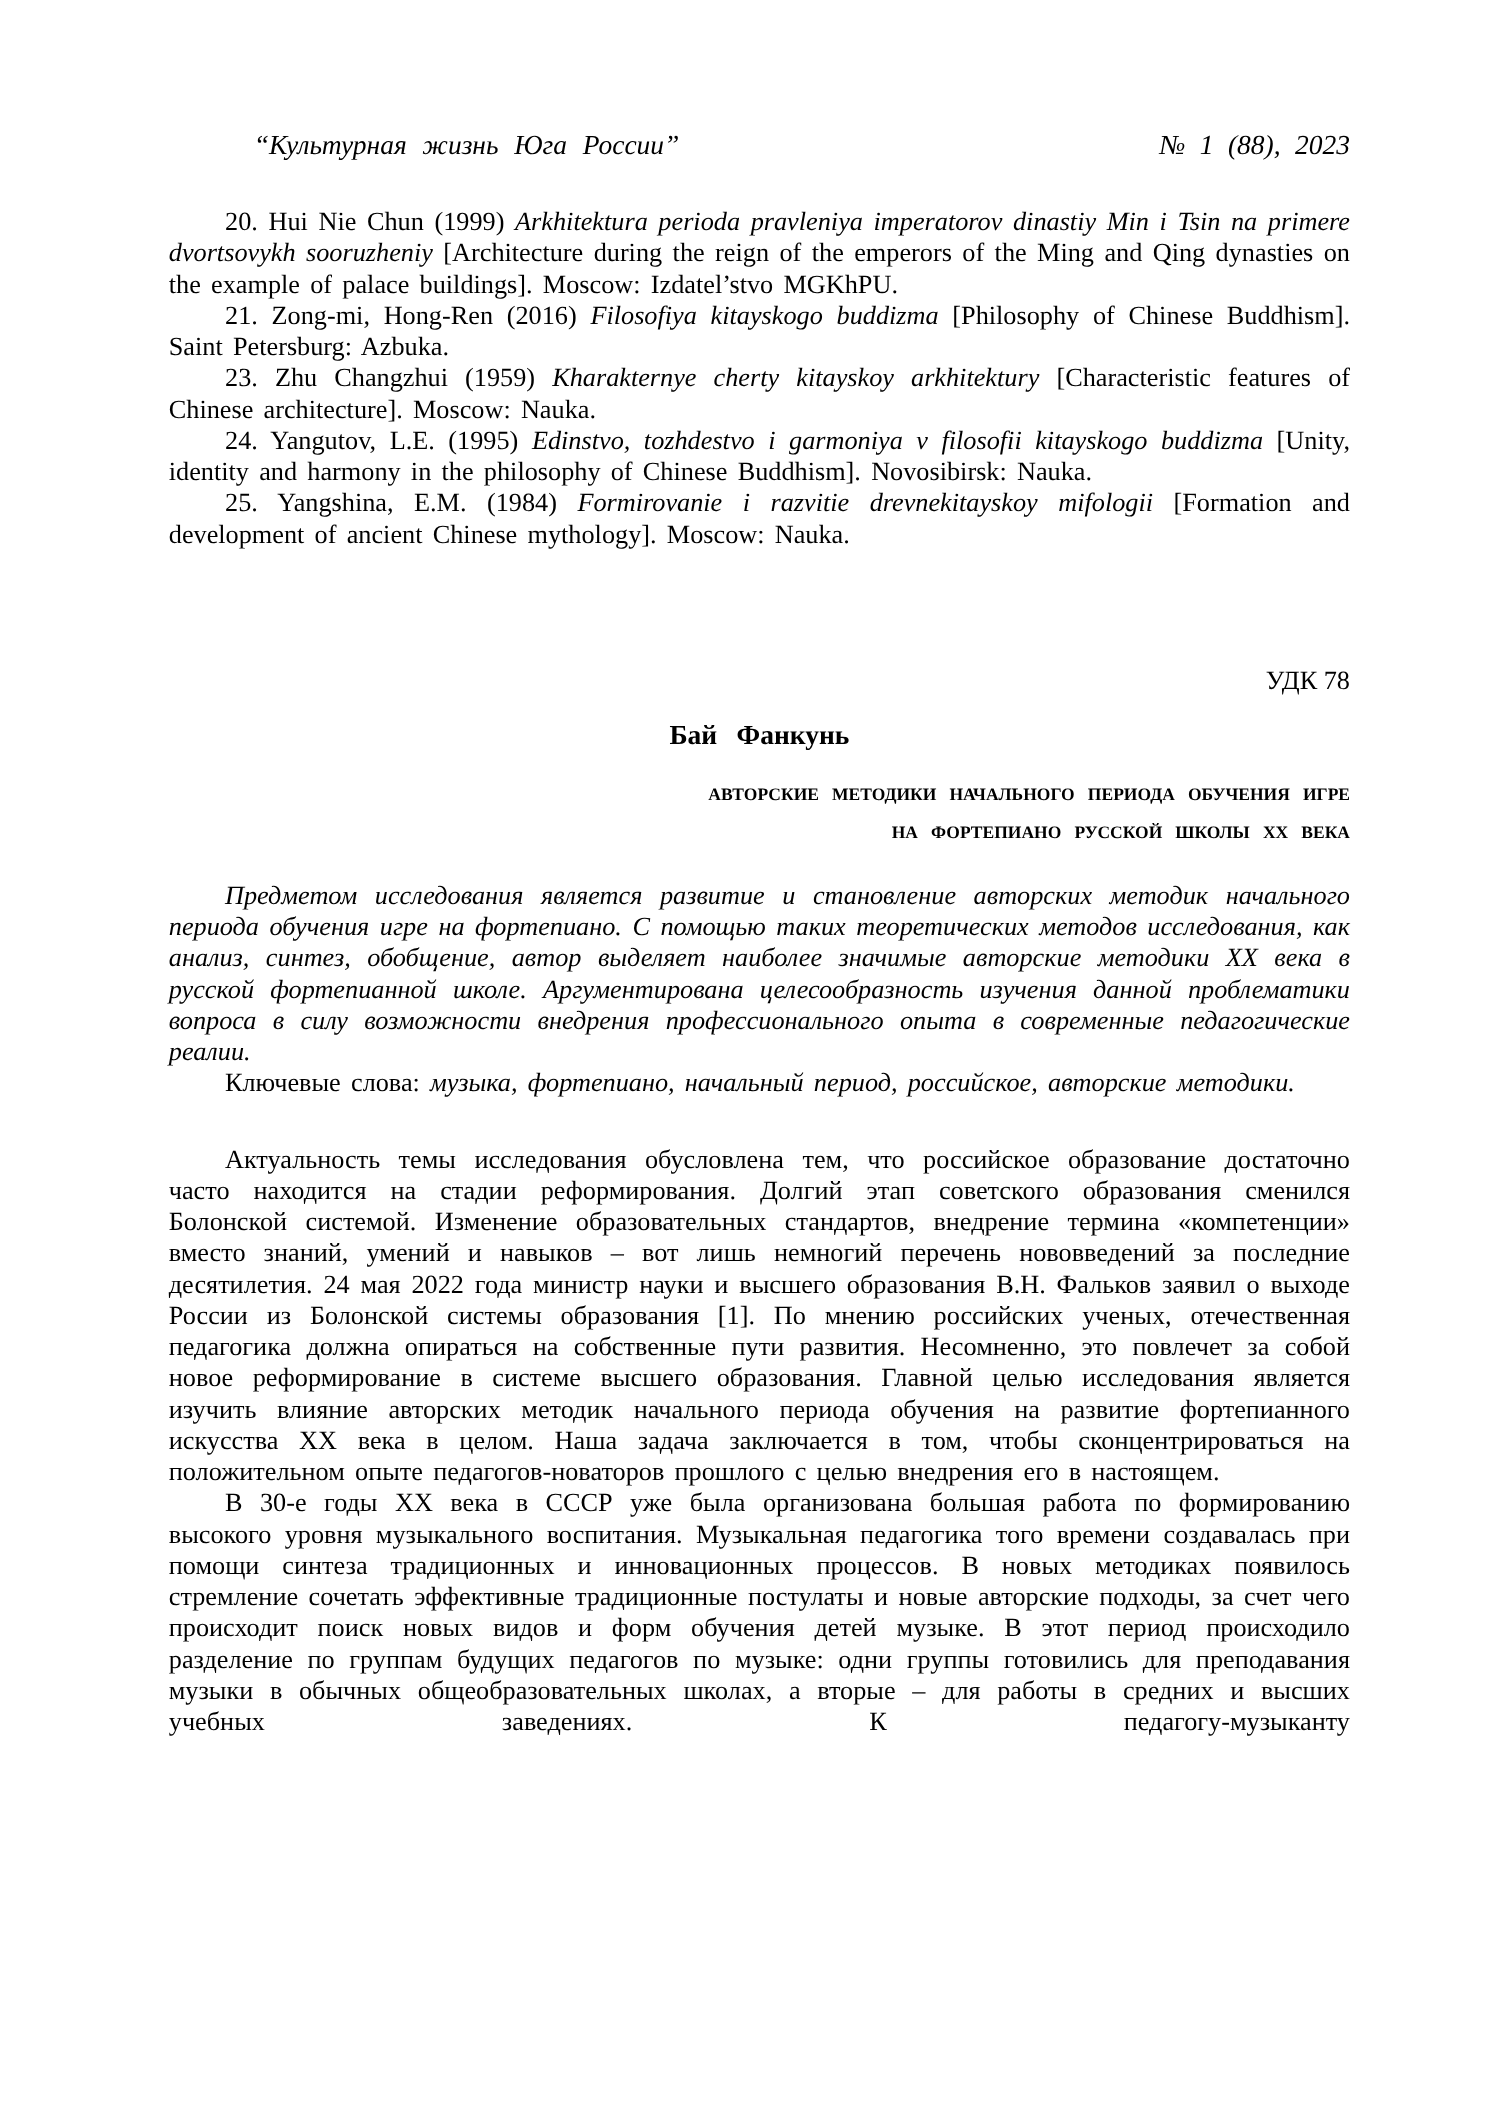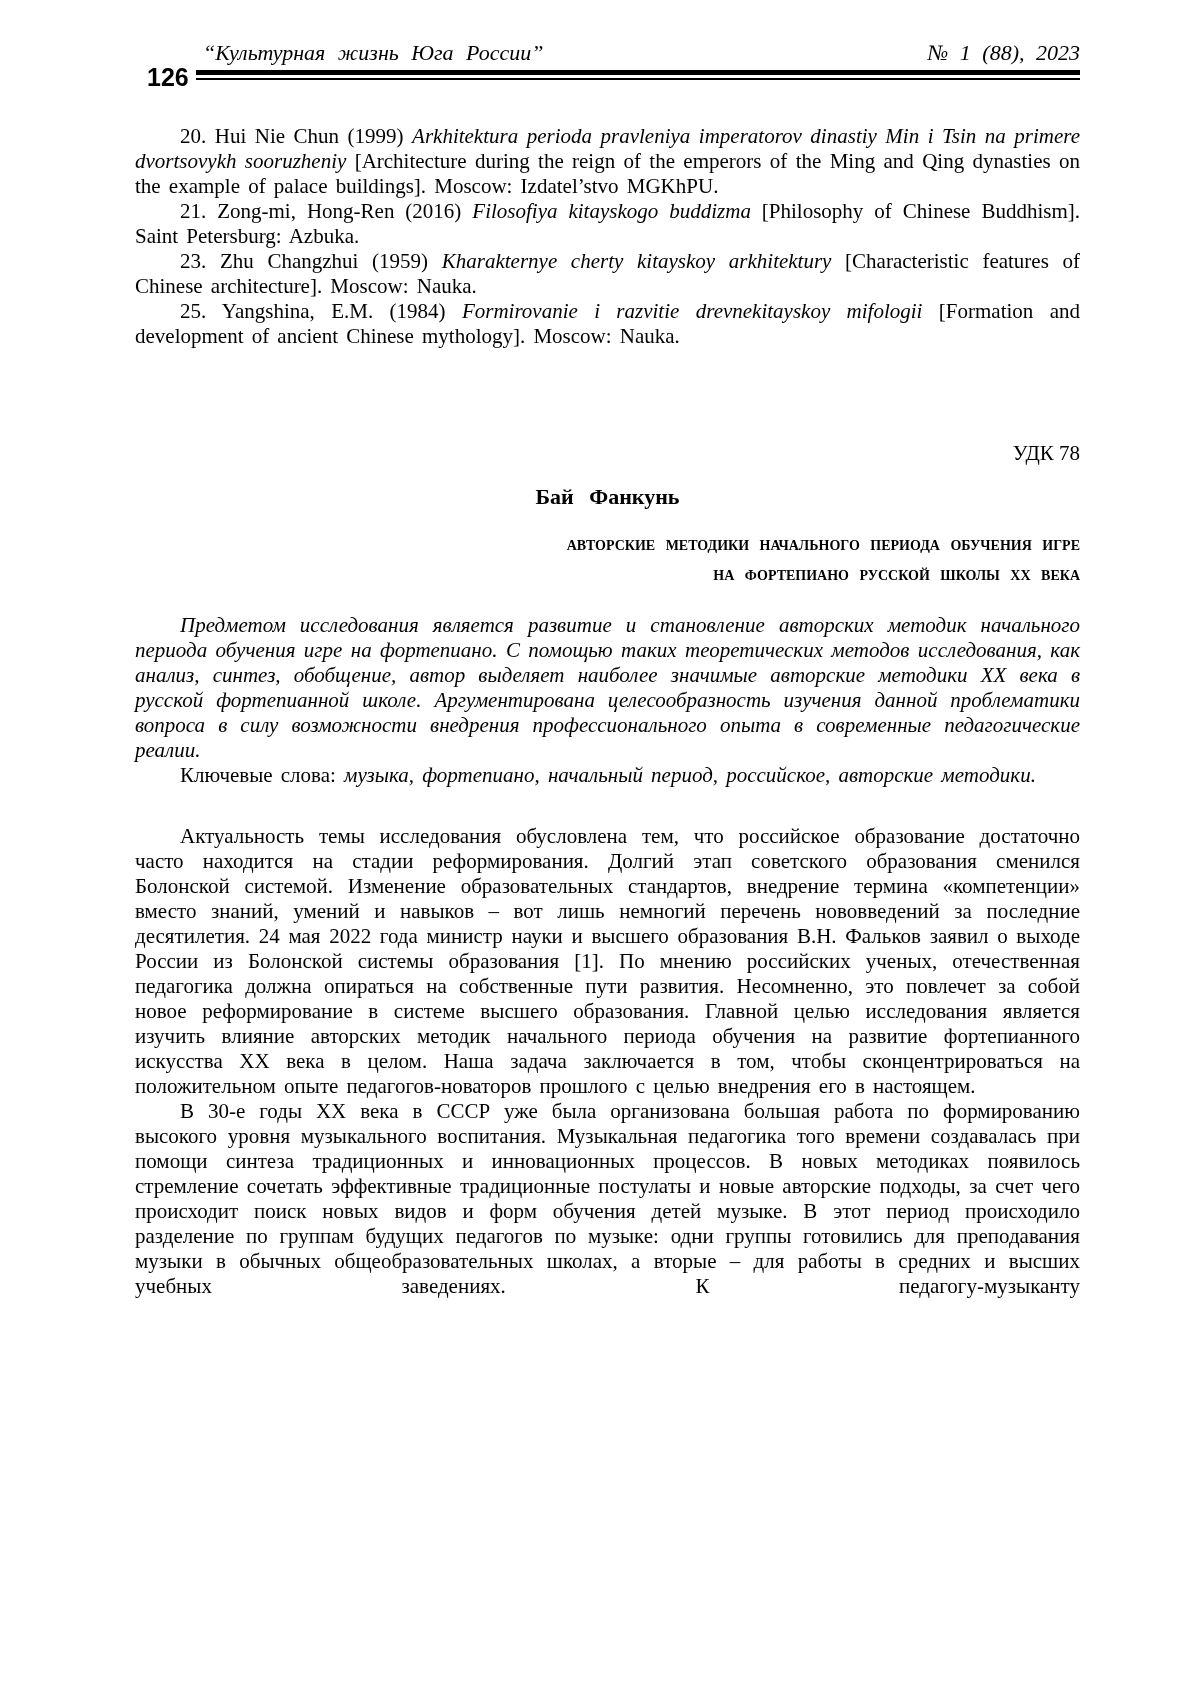--- a/index.html
+++ b/index.html
@@ -6,21 +6,21 @@
   .page {
     position: relative;
     width: 1200px;
     height: 1698px;
     background: #ffffff;
     color: #000000;
     font-family: "Liberation Serif", serif;
     overflow: hidden;
   }
   
-  .header { padding-top: 40px; margin: 0 120px 16px 135px; }
+  .header { padding-top: 103px; margin: 0 120px 16px 135px; }
   .header-row { display: flex; justify-content: space-between; align-items: baseline; }
   .journal-title { font-style: italic; font-size: 22px; margin-left: 68px; word-spacing: 7px; }
   .issue { font-style: italic; font-size: 22px; word-spacing: 6px; }
   .rule-row { display: flex; margin-top: 2px; }
   .page-num {
     font-family: "Liberation Sans", sans-serif;
     font-weight: bold;
     font-size: 25px;
     width: 61px;
     box-sizing: border-box;
@@ -70,40 +70,36 @@
 </head>
 <body>
 
 <div class="page">
 
   <div class="header">
     <div class="header-row">
       <span class="journal-title">“Культурная жизнь Юга России”</span>
       <span class="issue">№ 1 (88), 2023</span>
     </div>
-    <div class="rule-row">
-      <span class="page-num">126</span>
-      <div class="rules">
-        <div class="rule-thick"></div>
-        <div class="rule-thin"></div>
-      </div>
-    </div>
   </div>
 
   <div class="content">
 
     <div class="refs">
       <p class="para">
         <span>20. Hui Nie Chun (1999) </span><span class="ref-italic">Arkhitektura perioda pravleniya imperatorov dinastiy Min i Tsin na primere dvortsovykh sooruzheniy</span><span> [Architecture during the reign of the emperors of the Ming and Qing dynasties on the example of palace buildings]. Moscow: Izdatel’stvo MGKhPU.</span>
       </p>
       <p class="para">
         <span>21. Zong-mi, Hong-Ren (2016) </span><span class="ref-italic">Filosofiya kitayskogo buddizma</span><span> [Philosophy of Chinese Buddhism]. Saint Petersburg: Azbuka.</span>
       </p>
       <p class="para">
         <span>23. Zhu Changzhui (1959) </span><span class="ref-italic">Kharakternye cherty kitayskoy arkhitektury</span><span> [Characteristic features of Chinese architecture]. Moscow: Nauka.</span>
+      </p>
+      <p class="para">
+        <span>24. Yangutov, L.E. (1995) </span><span class="ref-italic">Edinstvo, tozhdestvo i garmoniya v filosofii kitayskogo buddizma</span><span> [Unity, identity and harmony in the philosophy of Chinese Buddhism]. Novosibirsk: Nauka.</span>
       </p>
       <p class="para">
         <span>25. Yangshina, E.M. (1984) </span><span class="ref-italic">Formirovanie i razvitie drevnekitayskoy mifologii</span><span> [Formation and development of ancient Chinese mythology]. Moscow: Nauka.</span>
       </p>
     </div>
 
     <div class="meta">
       <div>УДК 78</div>
     </div>
 

